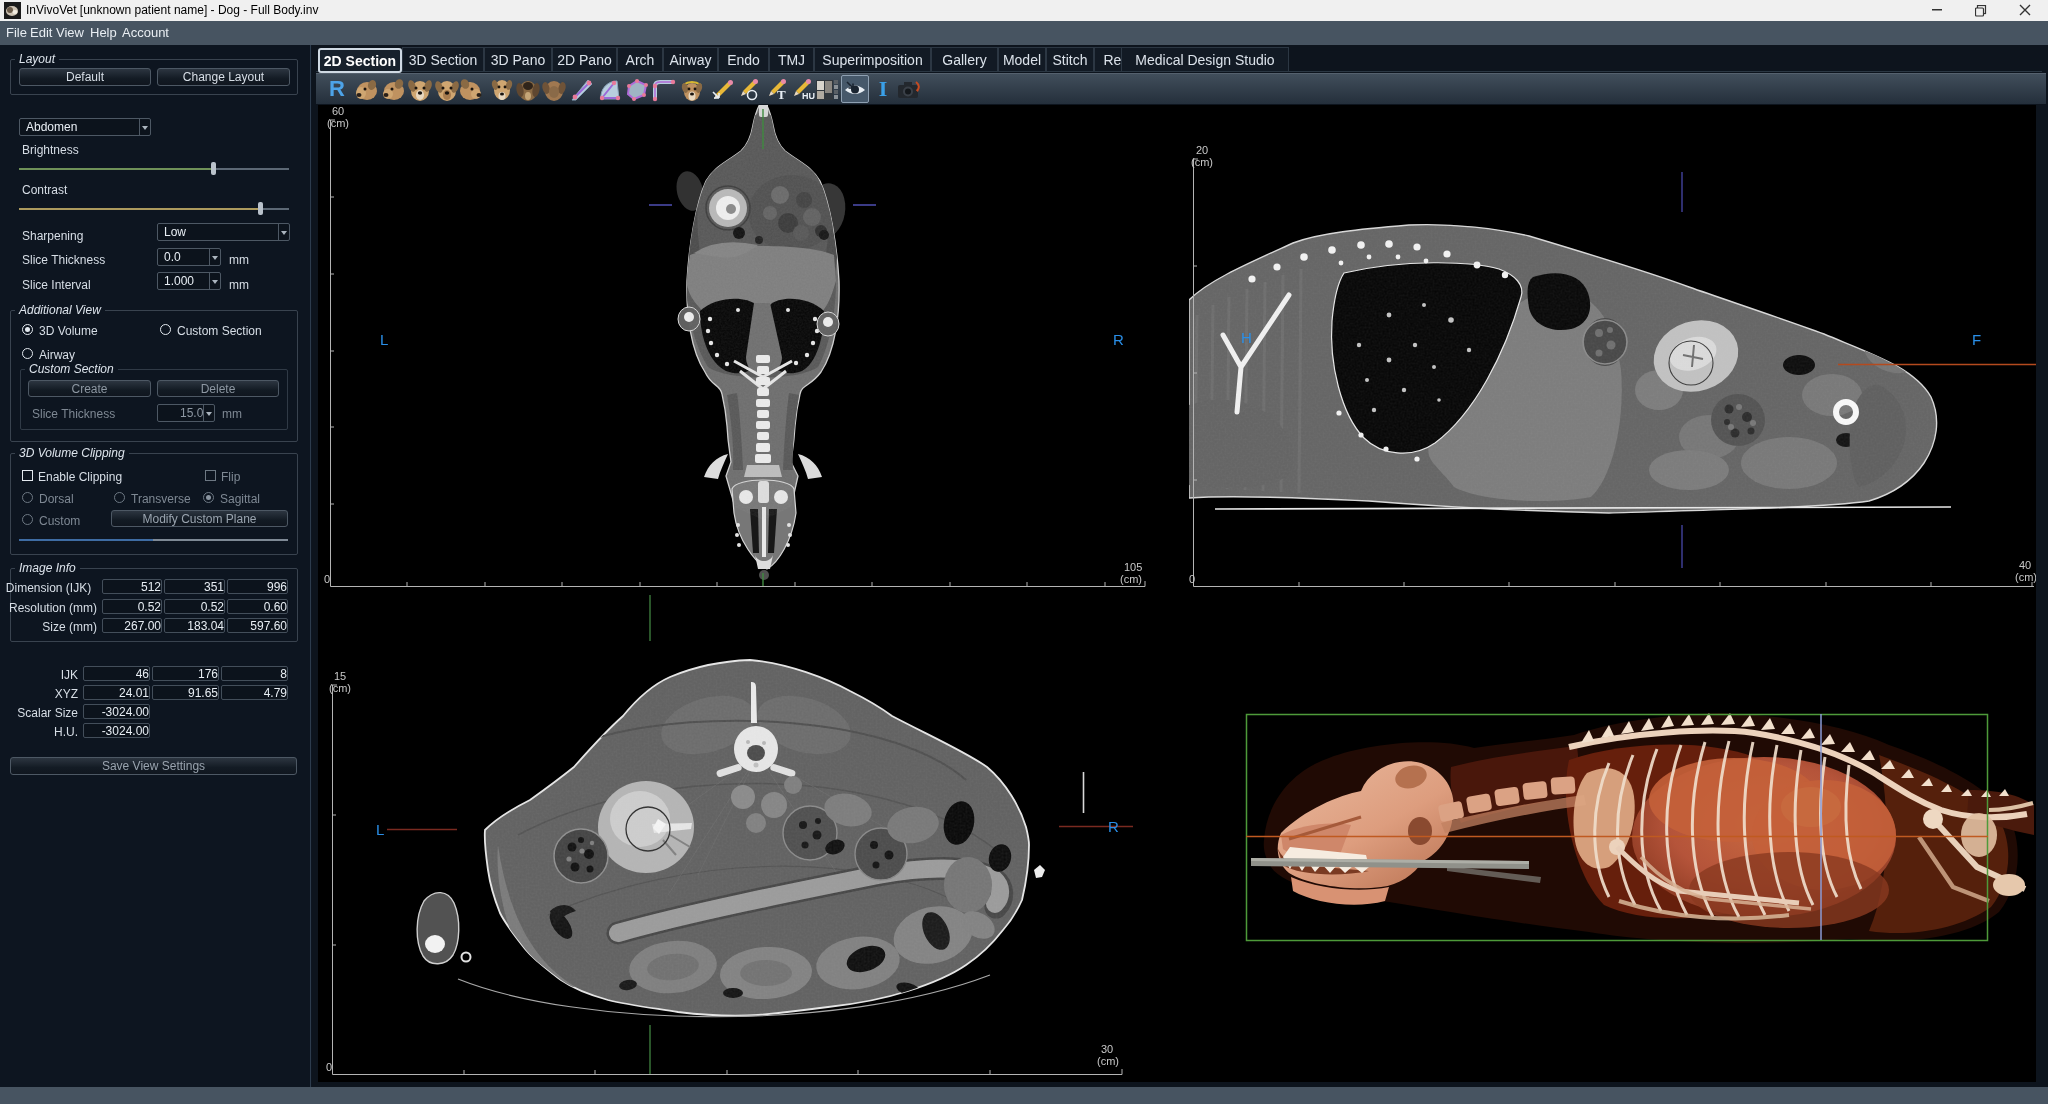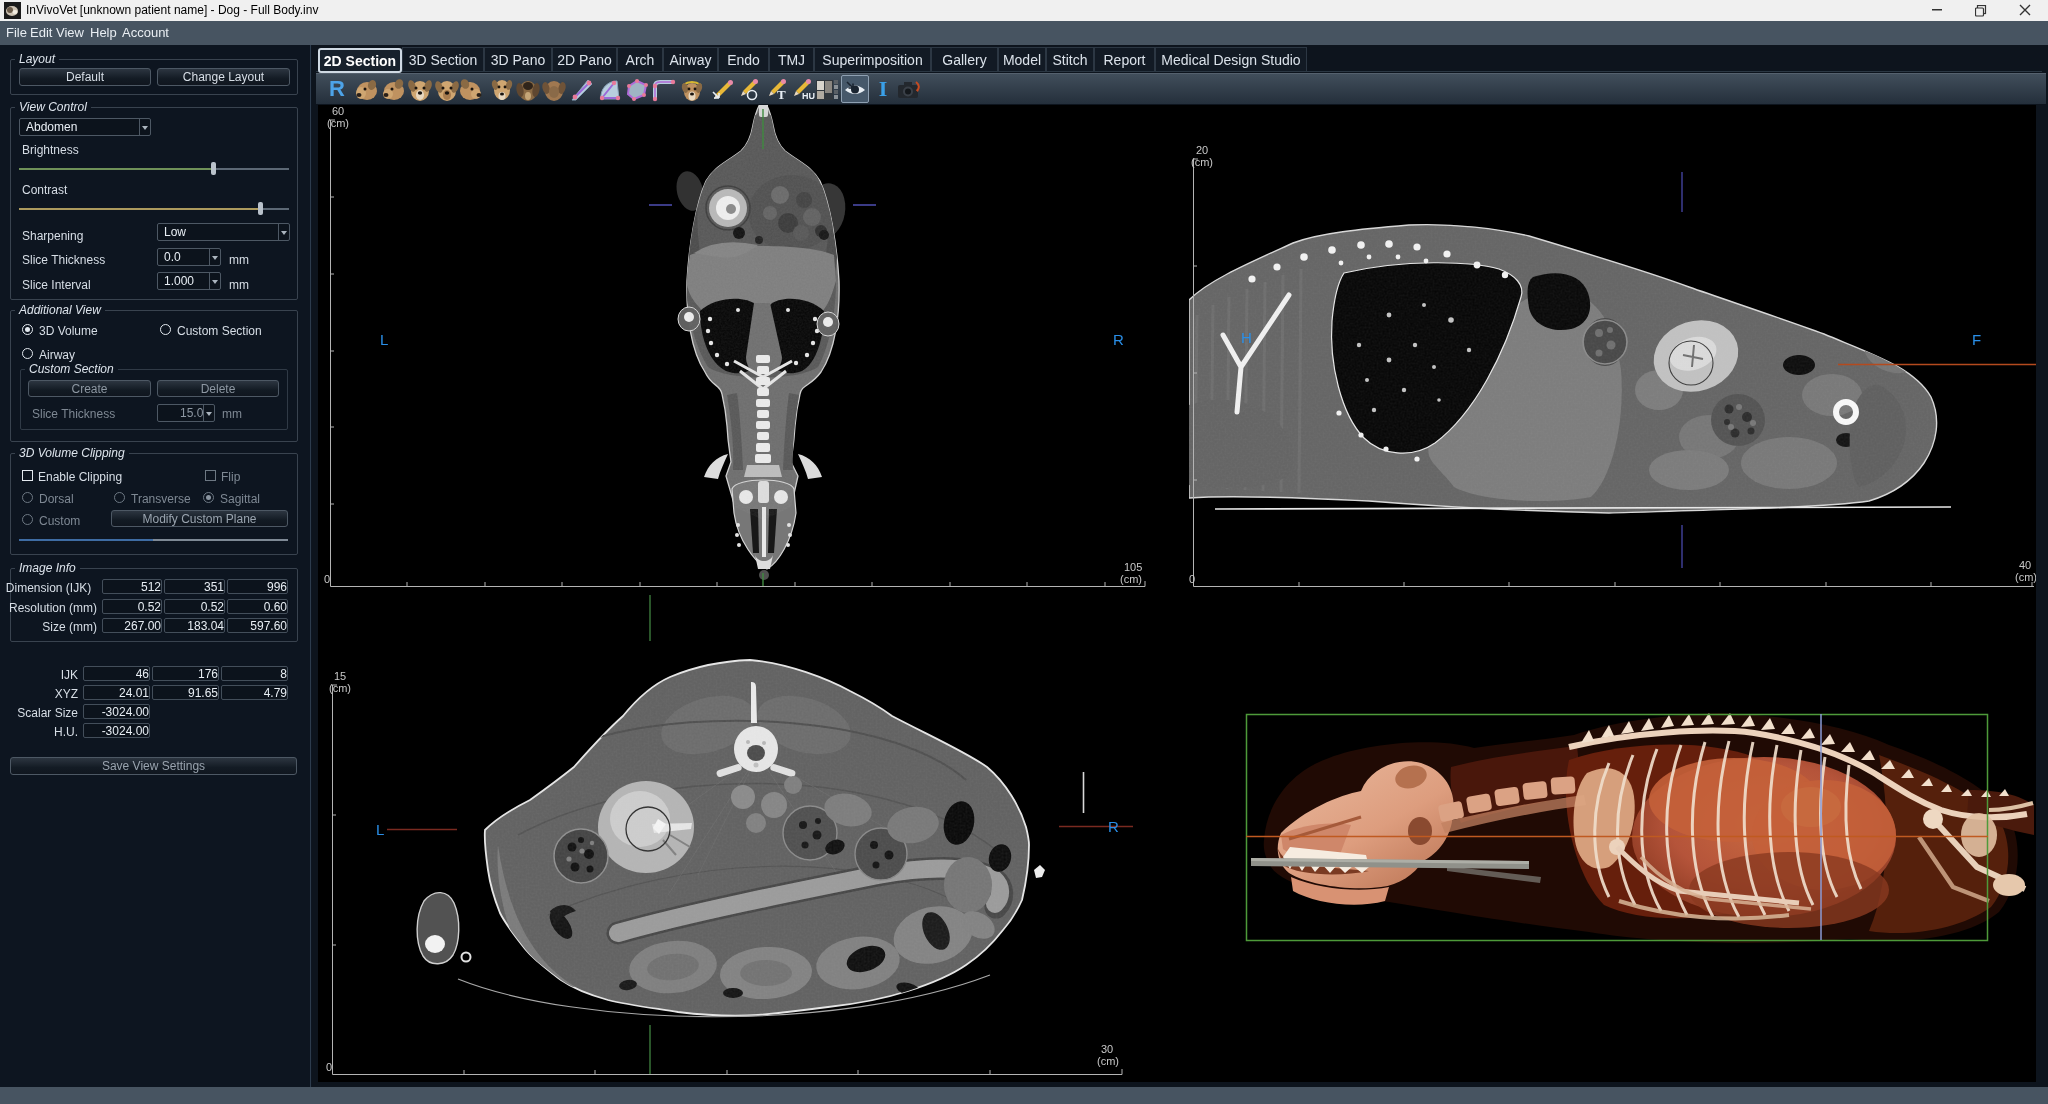--- a/index.html
+++ b/index.html
@@ -71,23 +71,20 @@
       <span style="left:122px">Account</span>
   </div>
   <div id="leftpanel">
 
     <div class="group" style="left:10px;top:14px;width:288px;height:36px">
         <div class="gtitle">Layout</div>
       </div>
     <div class="btn" style="left:19px;top:23px;width:132px;height:18px;line-height:17px">Default</div>
     <div class="btn" style="left:157px;top:23px;width:133px;height:18px;line-height:17px">Change Layout</div>
 
-    <div class="group" style="left:10px;top:62px;width:288px;height:193px">
-        <div class="gtitle">View Control</div>
-      </div>
     <div class="field" style="left:19px;top:73px;width:132px;height:18px;line-height:17px;padding-left:6px">Abdomen<span class="spin"></span></div>
     <div class="lbl" style="left:22px;top:98px">Brightness</div>
     <div style="position:absolute;left:19px;top:123px;width:195px;height:2px;background:#6f9158"></div>
     <div style="position:absolute;left:214px;top:123px;width:75px;height:2px;background:#5c6875"></div>
     <div style="position:absolute;left:211px;top:117px;width:5px;height:13px;background:#b9c2cb;border-radius:2px"></div>
     <div class="lbl" style="left:22px;top:138px">Contrast</div>
     <div style="position:absolute;left:19px;top:163px;width:241px;height:2px;background:#ac9a5e"></div>
     <div style="position:absolute;left:260px;top:163px;width:29px;height:2px;background:#5c6875"></div>
     <div style="position:absolute;left:258px;top:157px;width:5px;height:13px;background:#b9c2cb;border-radius:2px"></div>
     <div class="lbl" style="left:22px;top:184px">Sharpening</div>
@@ -176,21 +173,21 @@
       <div class="tab" style="left:236px;width:65px">2D Pano</div>
       <div class="tab" style="left:301px;width:46px">Arch</div>
       <div class="tab" style="left:347px;width:55px">Airway</div>
       <div class="tab" style="left:402px;width:51px">Endo</div>
       <div class="tab" style="left:453px;width:45px">TMJ</div>
       <div class="tab" style="left:498px;width:117px">Superimposition</div>
       <div class="tab" style="left:615px;width:67px">Gallery</div>
       <div class="tab" style="left:682px;width:48px">Model</div>
       <div class="tab" style="left:730px;width:48px">Stitch</div>
       <div class="tab" style="left:778px;width:61px">Report</div>
-      <div class="tab" style="left:839px;width:152px">Medical Design Studio</div>
+      <div class="tab" style="left:805px;width:168px">Medical Design Studio</div>
     </div>
     <div style="position:absolute;left:4px;top:26px;width:1726px;height:1px;background:#2b3743"></div>
     <div id="toolbar">
       <div class="abs" style="left:10px;top:2px;width:22px;height:26px;color:#4da3e8;font-size:22px;font-weight:bold;text-align:center">R</div>
 
       <svg class="abs" style="left:38px;top:4px" width="24" height="24">
           <ellipse cx="13" cy="13" rx="10" ry="9" fill="#bf9260"></ellipse>
           <ellipse cx="7" cy="15" rx="5" ry="6" fill="#cfa671"></ellipse>
           <ellipse cx="18" cy="7" rx="4" ry="5" fill="#8a6a44" transform="rotate(20 18 7)"></ellipse>
           <ellipse cx="5" cy="17" rx="2.5" ry="2" fill="#2a2018"></ellipse>

